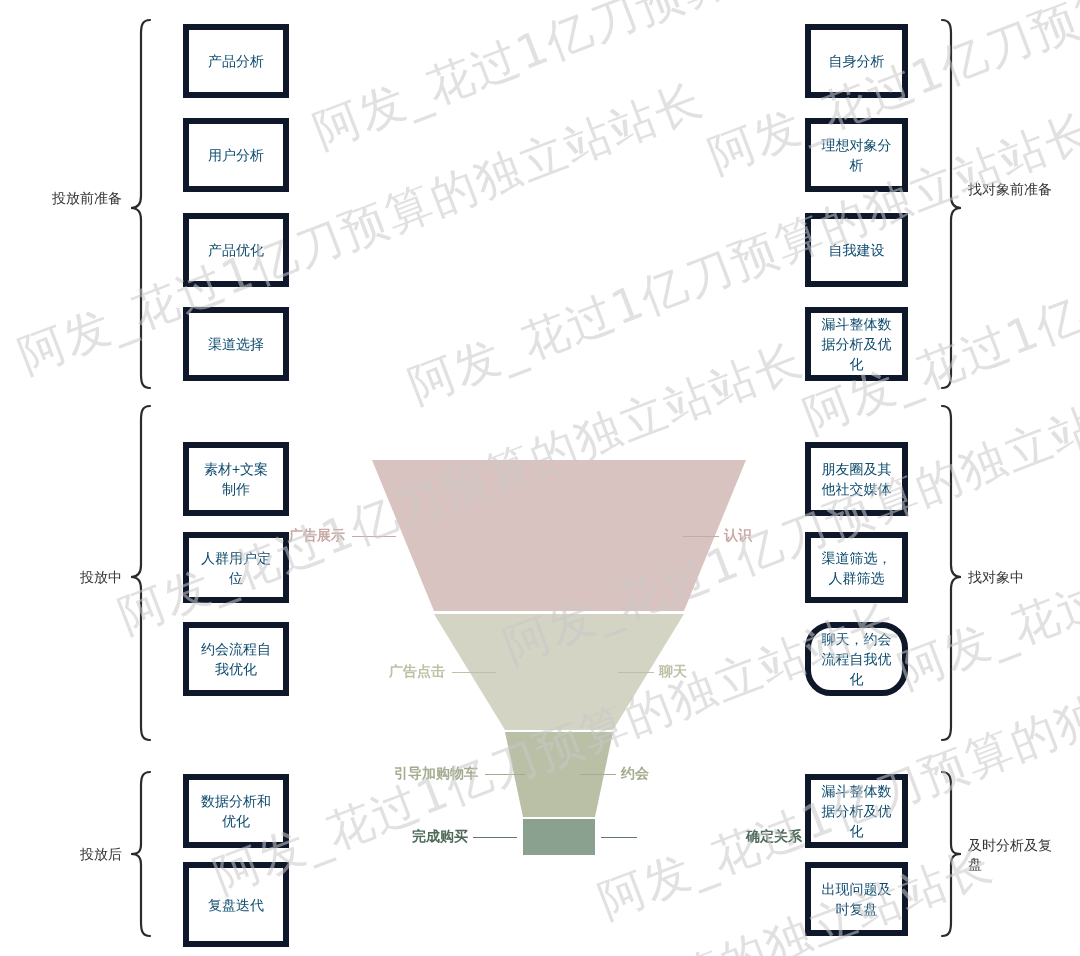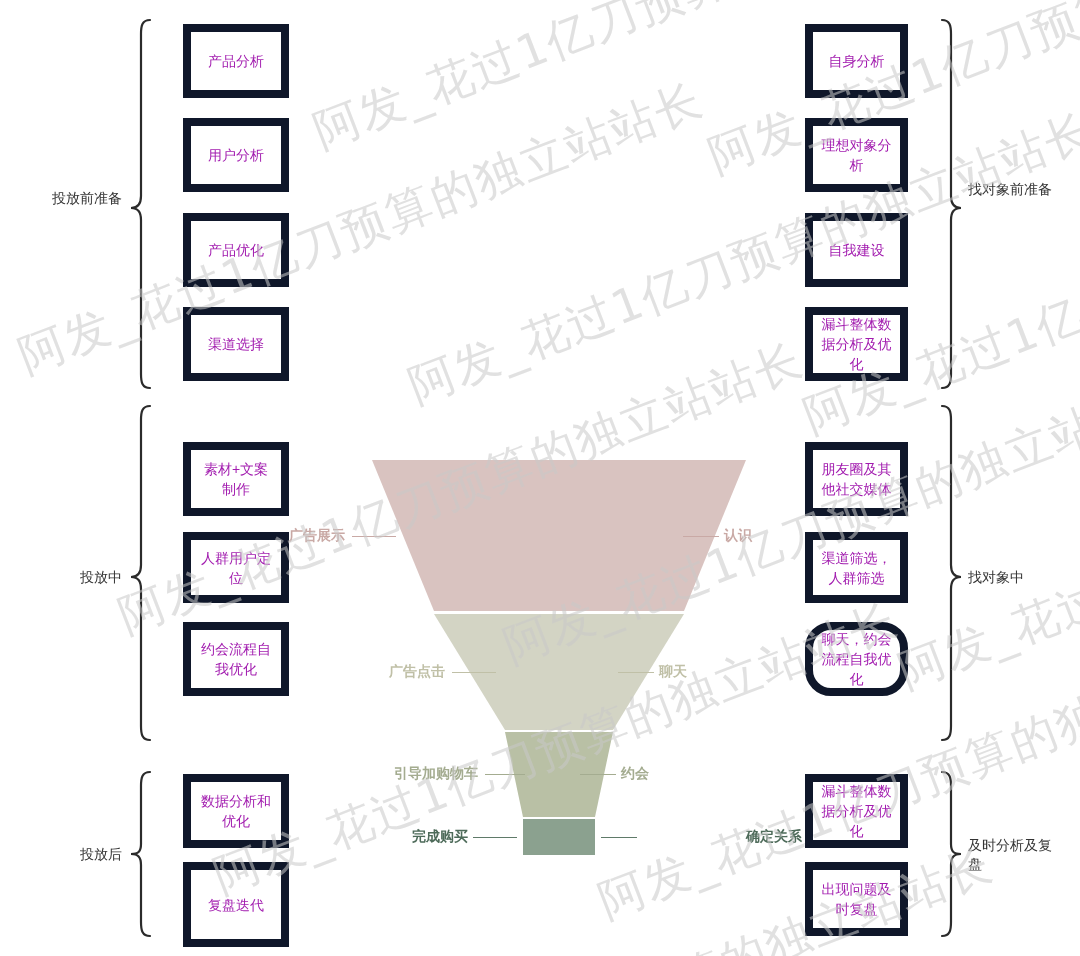--- a/index.html
+++ b/index.html
@@ -26,26 +26,26 @@
     white-space:nowrap;
     transform:rotate(-21deg);
     transform-origin:left top;
     font-weight:400;
     letter-spacing:2px;
   }
 
   
   .pbox{
     position:absolute;
-    border:8px solid #0f172a;
+    border:6px solid #0f172a;
     background:transparent;
     box-sizing:border-box;
     display:flex;align-items:center;justify-content:center;
     text-align:center;
-    color:#a21caf;
+    color:#0c4a6e;
     font-size:14px;
     line-height:20px;
     z-index:3;
     padding:8px 8px;
   }
 
   
   .glabel{
     position:absolute;
     color:#333333;

